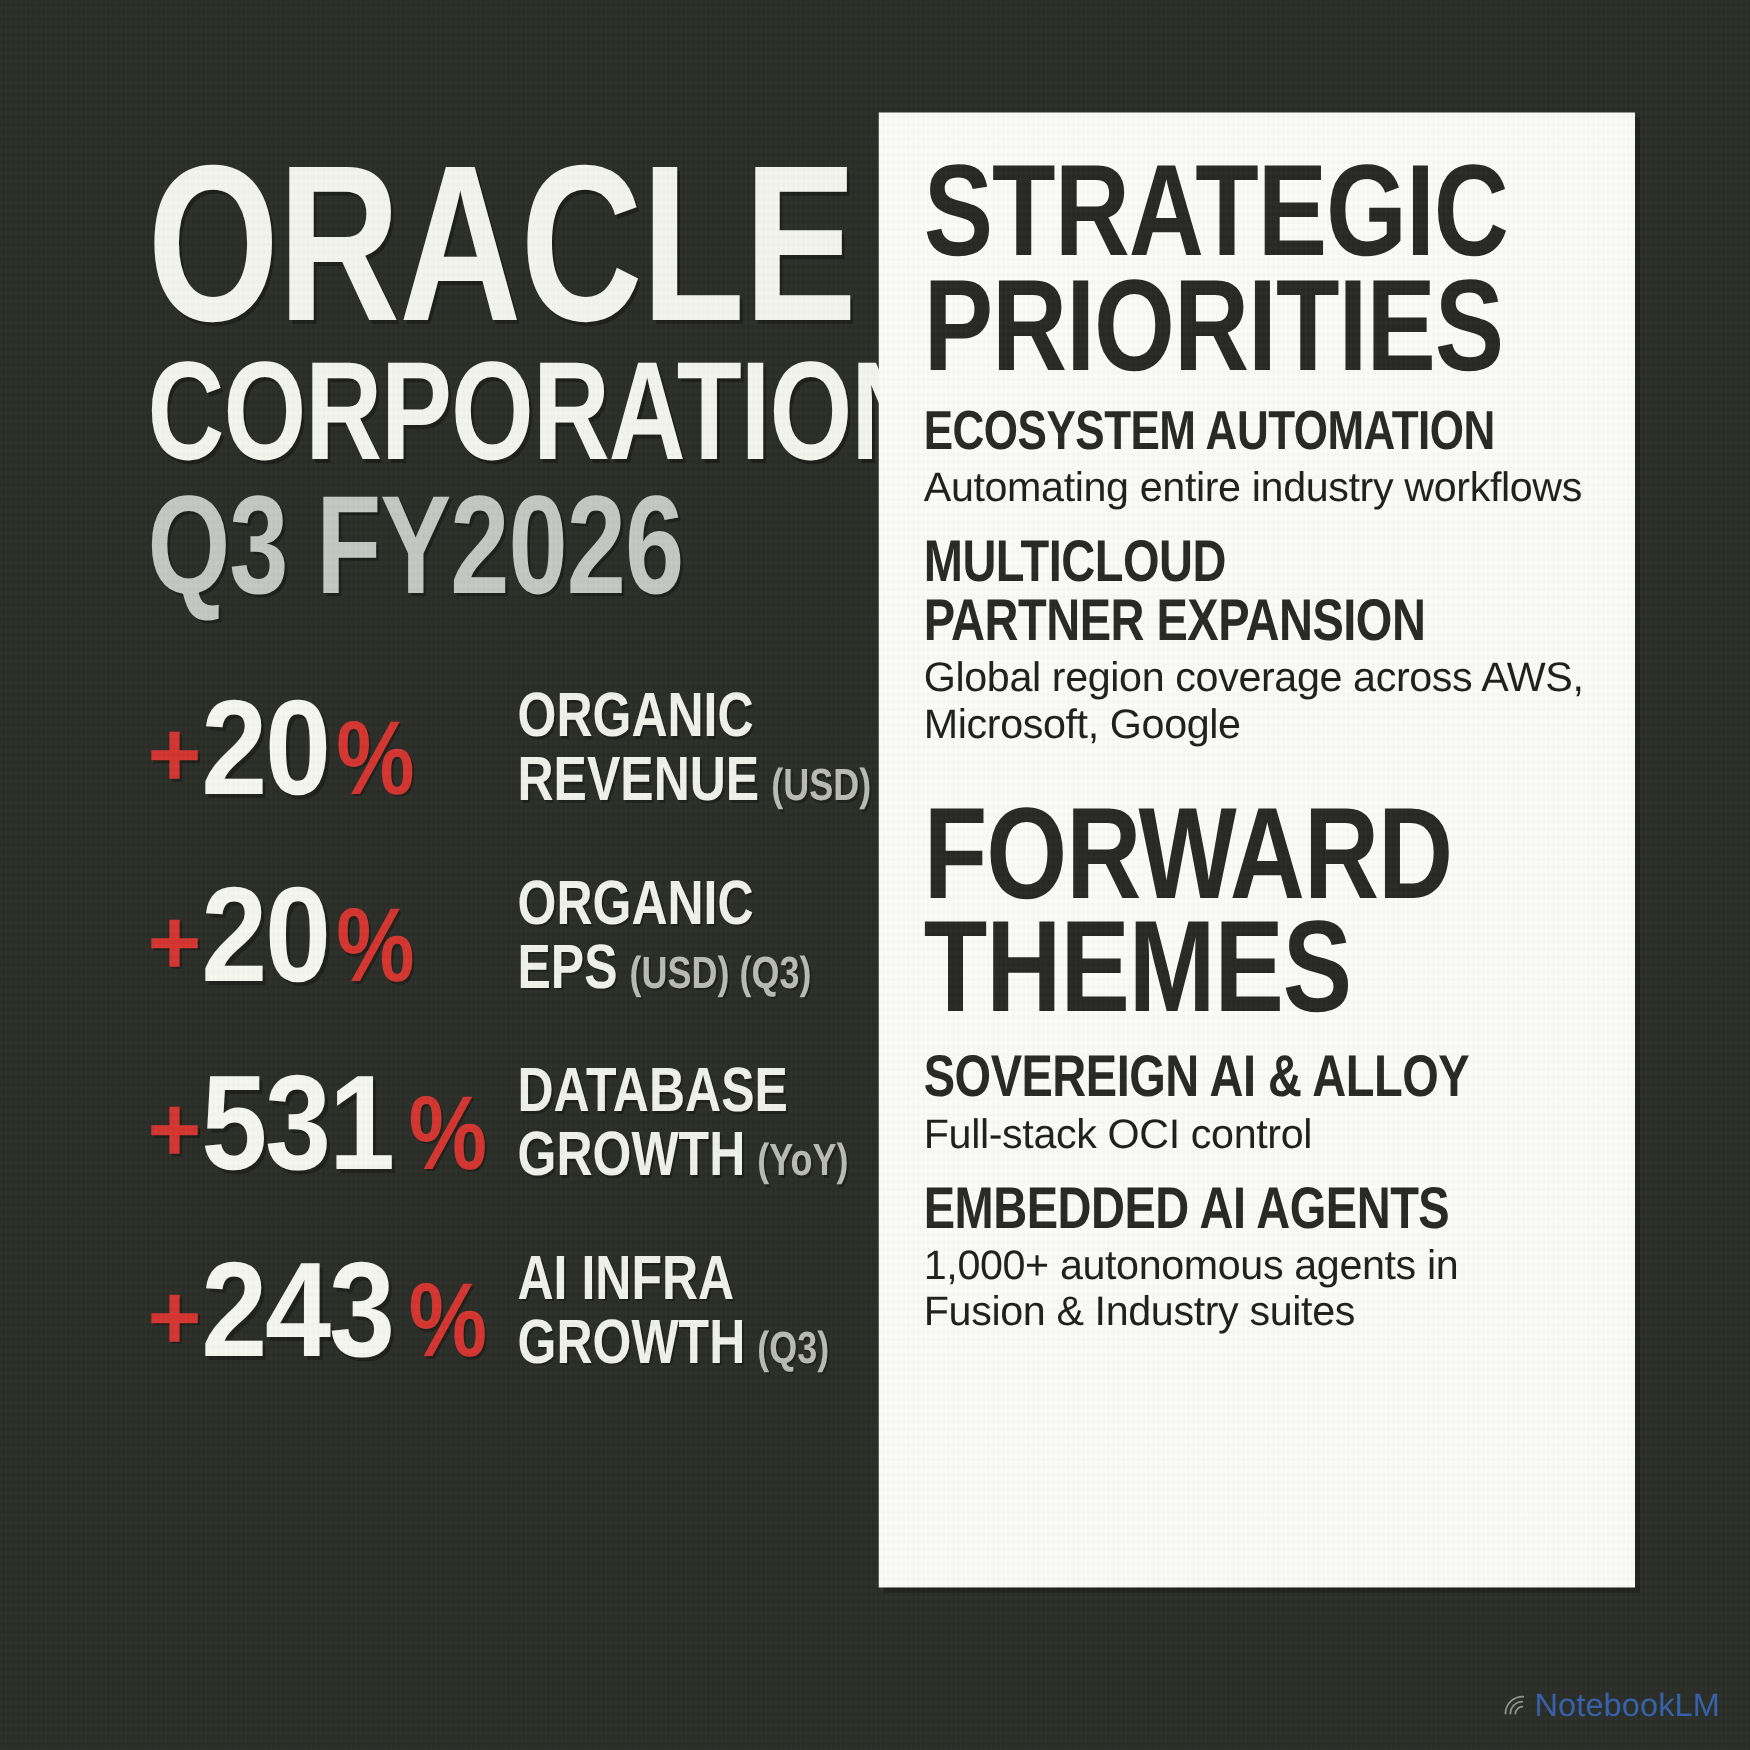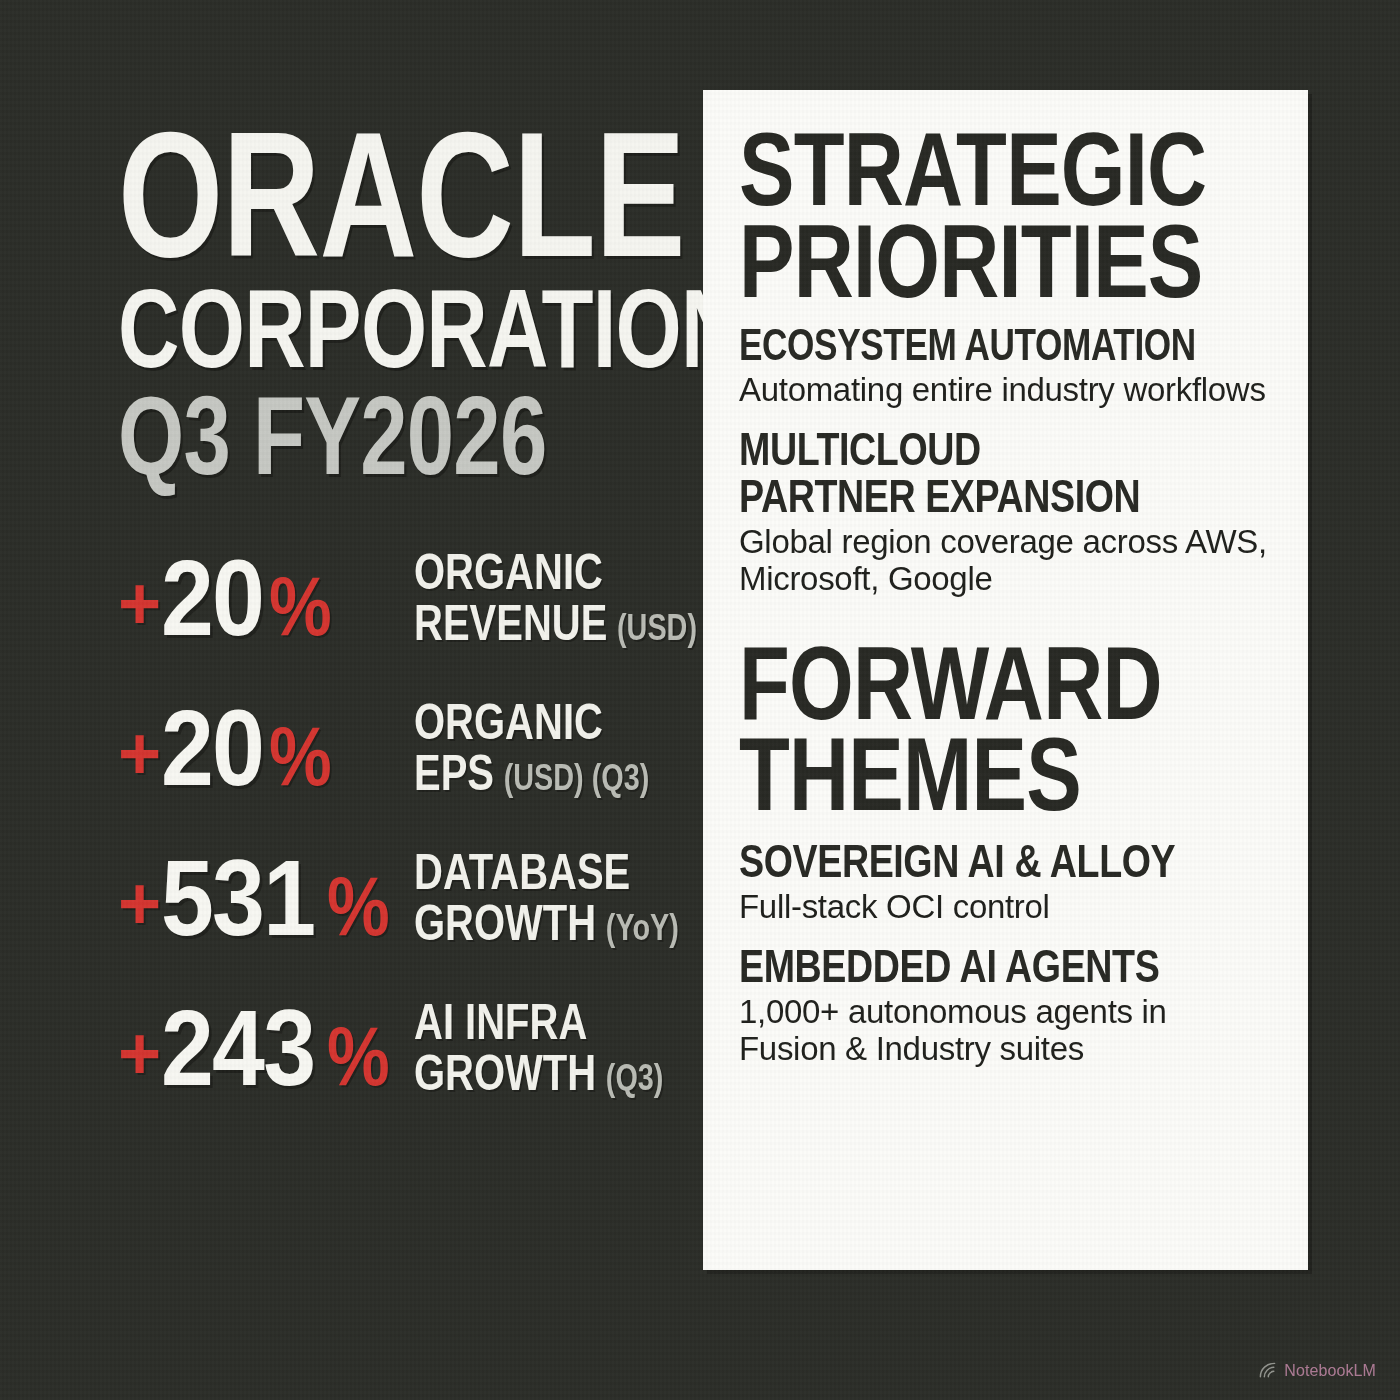--- a/index.html
+++ b/index.html
@@ -199,22 +199,22 @@
     right:24px; bottom:20px;
     display:flex;
     align-items:center;
     gap:7px;
     z-index:6;
     opacity:.62;
   }
   .watermark svg { display:block; }
   .watermark-text {
     font-family:"Liberation Sans", sans-serif;
-    font-size:16px;
-    color:#f9a8d4;
+    font-size:26px;
+    color:#3b82f6;
     letter-spacing:.1px;
   }
 </style>
 </head>
 <body>
 
 <div class="stage">
 
   <div class="left-col">
 

